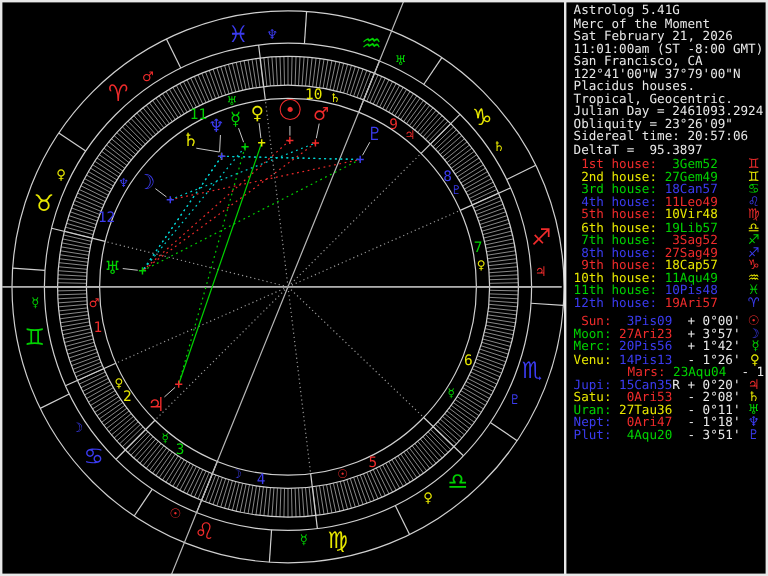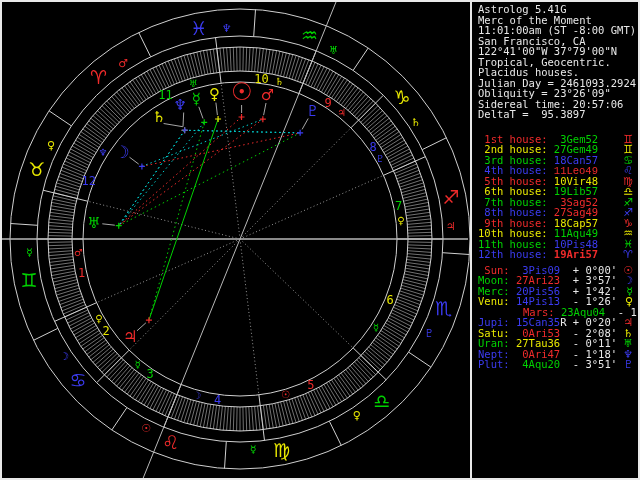--- a/index.html
+++ b/index.html
@@ -6,21 +6,21 @@
   .screen{position:relative;width:640px;height:480px;background:#000;overflow:hidden;
           font-family:"DejaVu Sans Mono",monospace;}
   .frame{position:absolute;left:0;top:0;right:0;bottom:0;border:2px solid #e8e8e8;pointer-events:none;z-index:20;}
   .divider{position:absolute;left:470px;top:0;width:2px;height:480px;background:#e8e8e8;z-index:15;}
   #wheel-svg{position:absolute;left:0;top:0;}
   .sidebar{position:absolute;left:472px;top:0;width:166px;height:388px;box-sizing:border-box;
            padding:4px 0 0 6px;color:#e8e8e8;font-size:10.5px;line-height:10.5px;}
   .line{white-space:pre;height:10.5px;}
   .sb-row{display:flex;white-space:pre;height:10.5px;padding-right:5px;align-items:baseline;}
   .sb-row .g{margin-left:auto;font-family:"DejaVu Sans",sans-serif;font-size:11px;line-height:10.5px;}
-  #house-rows{margin-top:14px;}
+  #house-rows{margin-top:2px;}
   #planet-rows{margin-top:5px;}
   #stat-lines{margin-top:10px;}
 </style>
 </head>
 <body>
 
 <div class="screen">
   <svg id="wheel-svg" width="470" height="480" viewBox="0 0 470 480">
       <circle cx="240" cy="239" r="230" fill="none" stroke="#d0d0d0" stroke-width="1"></circle>
       <circle cx="240" cy="239" r="203" fill="none" stroke="#d0d0d0" stroke-width="1"></circle>
@@ -512,43 +512,44 @@
       <text x="309.5" y="35.6" fill="#00d200" font-size="19" text-anchor="middle" dy="0.35em" font-family="&quot;DejaVu Sans&quot;, sans-serif">♒</text>
       <text x="333.8" y="50.0" fill="#00d200" font-size="11" text-anchor="middle" dy="0.35em" font-family="&quot;DejaVu Sans&quot;, sans-serif">♅</text>
       <text x="198.5" y="28.0" fill="#3b3bf0" font-size="19" text-anchor="middle" dy="0.35em" font-family="&quot;DejaVu Sans&quot;, sans-serif">♓</text>
       <text x="226.8" y="28.4" fill="#3b3bf0" font-size="11" text-anchor="middle" dy="0.35em" font-family="&quot;DejaVu Sans&quot;, sans-serif">♆</text>
     </svg>
   <div class="divider"></div>
   <div class="sidebar">
     <div id="info-lines">
       <div class="line">Astrolog 5.41G</div>
       <div class="line">Merc of the Moment</div>
+      <div class="line">Sat February 21, 2026</div>
       <div class="line">11:01:00am (ST -8:00 GMT)</div>
       <div class="line">San Francisco, CA</div>
       <div class="line">122°41'00"W 37°79'00"N</div>
+      <div class="line">Placidus houses.</div>
       <div class="line">Tropical, Geocentric.</div>
-      <div class="line">Placidus houses.</div>
       <div class="line">Julian Day = 2461093.2924</div>
       <div class="line">Obliquity = 23°26'09"</div>
       <div class="line">Sidereal time: 20:57:06</div>
       <div class="line">DeltaT =  95.3897</div>
     </div>
     <div id="house-rows">
         <div class="sb-row"><span style="color: rgb(239, 43, 43);"> 1st house:</span><span style="color: rgb(0, 210, 0);">  3Gem52</span><span class="g" style="color: rgb(239, 43, 43);">♊</span></div>
         <div class="sb-row"><span style="color: rgb(232, 232, 0);"> 2nd house:</span><span style="color: rgb(0, 210, 0);"> 27Gem49</span><span class="g" style="color: rgb(232, 232, 0);">♊</span></div>
         <div class="sb-row"><span style="color: rgb(0, 210, 0);"> 3rd house:</span><span style="color: rgb(59, 59, 240);"> 18Can57</span><span class="g" style="color: rgb(0, 210, 0);">♋</span></div>
-        <div class="sb-row"><span style="color: rgb(59, 59, 240);"> 4th house:</span><span style="color: rgb(239, 43, 43); font-family: Liberation Mono, monospace;"> 11Leo49</span><span class="g" style="color: rgb(59, 59, 240);">♌</span></div>
+        <div class="sb-row"><span style="color: rgb(59, 59, 240);"> 4th house:</span><span style="color: rgb(239, 43, 43);"> 11Leo49</span><span class="g" style="color: rgb(59, 59, 240);">♌</span></div>
         <div class="sb-row"><span style="color: rgb(239, 43, 43);"> 5th house:</span><span style="color: rgb(232, 232, 0);"> 10Vir48</span><span class="g" style="color: rgb(239, 43, 43);">♍</span></div>
         <div class="sb-row"><span style="color: rgb(232, 232, 0);"> 6th house:</span><span style="color: rgb(0, 210, 0);"> 19Lib57</span><span class="g" style="color: rgb(232, 232, 0);">♎</span></div>
         <div class="sb-row"><span style="color: rgb(0, 210, 0);"> 7th house:</span><span style="color: rgb(239, 43, 43);">  3Sag52</span><span class="g" style="color: rgb(0, 210, 0);">♐</span></div>
         <div class="sb-row"><span style="color: rgb(59, 59, 240);"> 8th house:</span><span style="color: rgb(239, 43, 43);"> 27Sag49</span><span class="g" style="color: rgb(59, 59, 240);">♐</span></div>
         <div class="sb-row"><span style="color: rgb(239, 43, 43);"> 9th house:</span><span style="color: rgb(232, 232, 0);"> 18Cap57</span><span class="g" style="color: rgb(239, 43, 43);">♑</span></div>
         <div class="sb-row"><span style="color: rgb(232, 232, 0);">10th house:</span><span style="color: rgb(0, 210, 0);"> 11Aqu49</span><span class="g" style="color: rgb(232, 232, 0);">♒</span></div>
         <div class="sb-row"><span style="color: rgb(0, 210, 0);">11th house:</span><span style="color: rgb(59, 59, 240);"> 10Pis48</span><span class="g" style="color: rgb(0, 210, 0);">♓</span></div>
-        <div class="sb-row"><span style="color: rgb(59, 59, 240);">12th house:</span><span style="color: rgb(239, 43, 43); font-weight: bold;"> 19Ari57</span><span class="g" style="color: rgb(59, 59, 240);">♈</span></div>
+        <div class="sb-row"><span style="color: rgb(59, 59, 240);">12th house:</span><span style="color: rgb(239, 43, 43);"> 19Ari57</span><span class="g" style="color: rgb(59, 59, 240);">♈</span></div>
       </div>
     <div id="planet-rows">
         <div class="sb-row"><span style="color: rgb(239, 43, 43);"> Sun:</span><span style="color: rgb(59, 59, 240);">  3Pis09</span><span style="color: rgb(232, 232, 232);"> </span><span style="color: rgb(232, 232, 232);"> + 0°00'</span><span class="g" style="color: rgb(239, 43, 43);">☉</span></div>
         <div class="sb-row"><span style="color: rgb(0, 210, 0);">Moon:</span><span style="color: rgb(239, 43, 43);"> 27Ari23</span><span style="color: rgb(232, 232, 232);"> </span><span style="color: rgb(232, 232, 232);"> + 3°57'</span><span class="g" style="color: rgb(59, 59, 240);">☽</span></div>
         <div class="sb-row"><span style="color: rgb(0, 210, 0);">Merc:</span><span style="color: rgb(59, 59, 240);"> 20Pis56</span><span style="color: rgb(232, 232, 232);"> </span><span style="color: rgb(232, 232, 232);"> + 1°42'</span><span class="g" style="color: rgb(0, 210, 0);">☿</span></div>
         <div class="sb-row"><span style="color: rgb(232, 232, 0);">Venu:</span><span style="color: rgb(59, 59, 240);"> 14Pis13</span><span style="color: rgb(232, 232, 232);"> </span><span style="color: rgb(232, 232, 232);"> - 1°26'</span><span class="g" style="color: rgb(232, 232, 0);">♀</span></div>
         <div class="sb-row"><span style="color: rgb(239, 43, 43); padding-left: 45px;">Mars:</span><span style="color: rgb(0, 210, 0);"> 23Aqu04</span><span style="color: rgb(232, 232, 232);"> </span><span style="color: rgb(232, 232, 232);"> - 1°05'</span><span class="g" style="color: rgb(239, 43, 43);">♂</span></div>
         <div class="sb-row"><span style="color: rgb(59, 59, 240);">Jupi:</span><span style="color: rgb(59, 59, 240);"> 15Can35</span><span style="color: rgb(232, 232, 232);">R</span><span style="color: rgb(232, 232, 232);"> + 0°20'</span><span class="g" style="color: rgb(239, 43, 43);">♃</span></div>
         <div class="sb-row"><span style="color: rgb(232, 232, 0);">Satu:</span><span style="color: rgb(239, 43, 43);">  0Ari53</span><span style="color: rgb(232, 232, 232);"> </span><span style="color: rgb(232, 232, 232);"> - 2°08'</span><span class="g" style="color: rgb(232, 232, 0);">♄</span></div>
         <div class="sb-row"><span style="color: rgb(0, 210, 0);">Uran:</span><span style="color: rgb(232, 232, 0);"> 27Tau36</span><span style="color: rgb(232, 232, 232);"> </span><span style="color: rgb(232, 232, 232);"> - 0°11'</span><span class="g" style="color: rgb(0, 210, 0);">♅</span></div>

